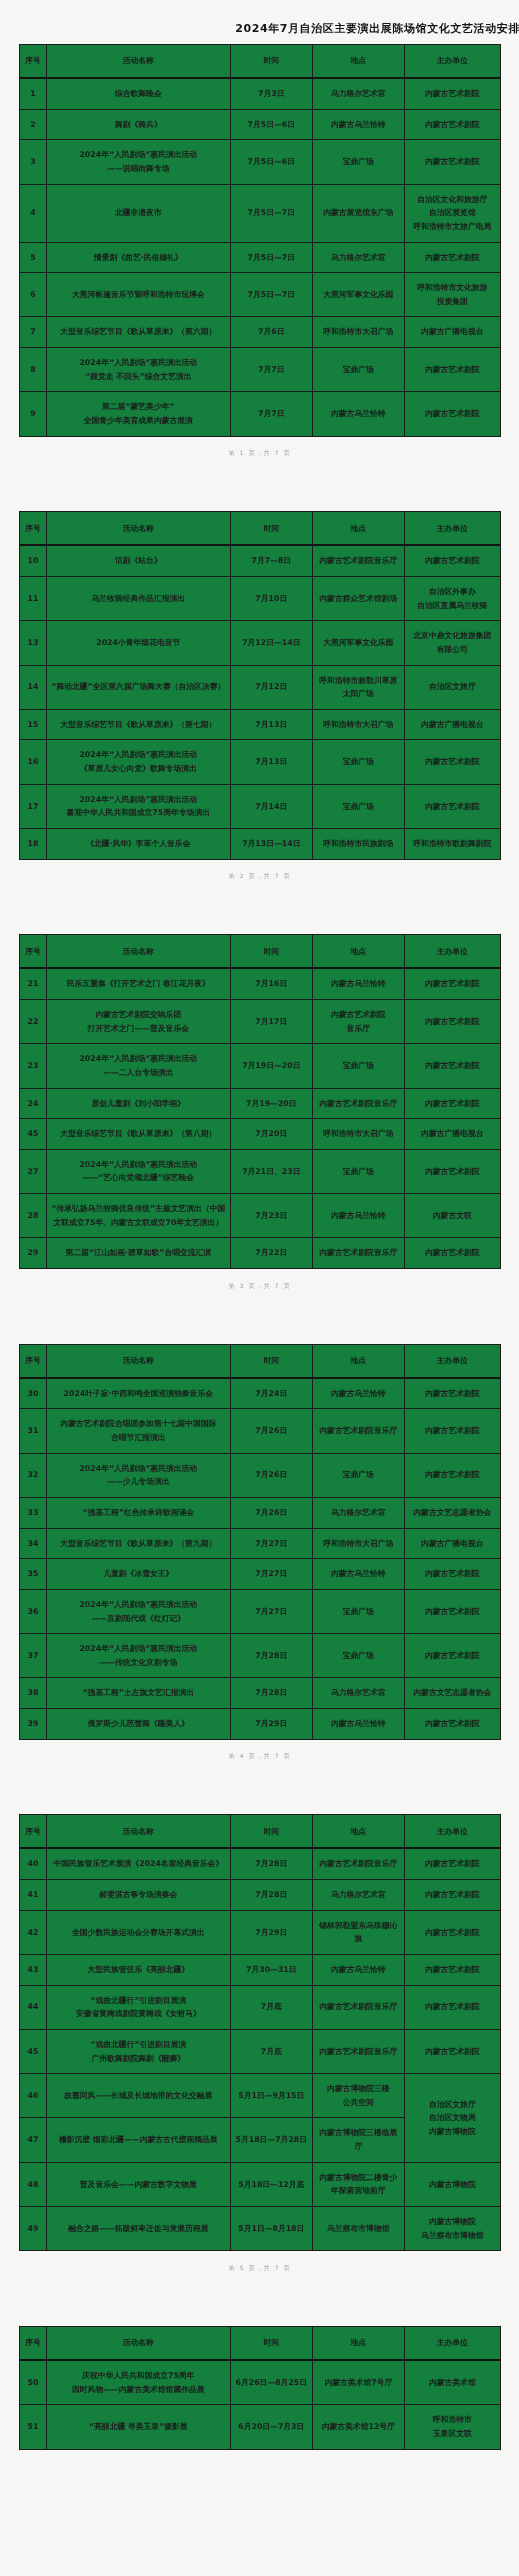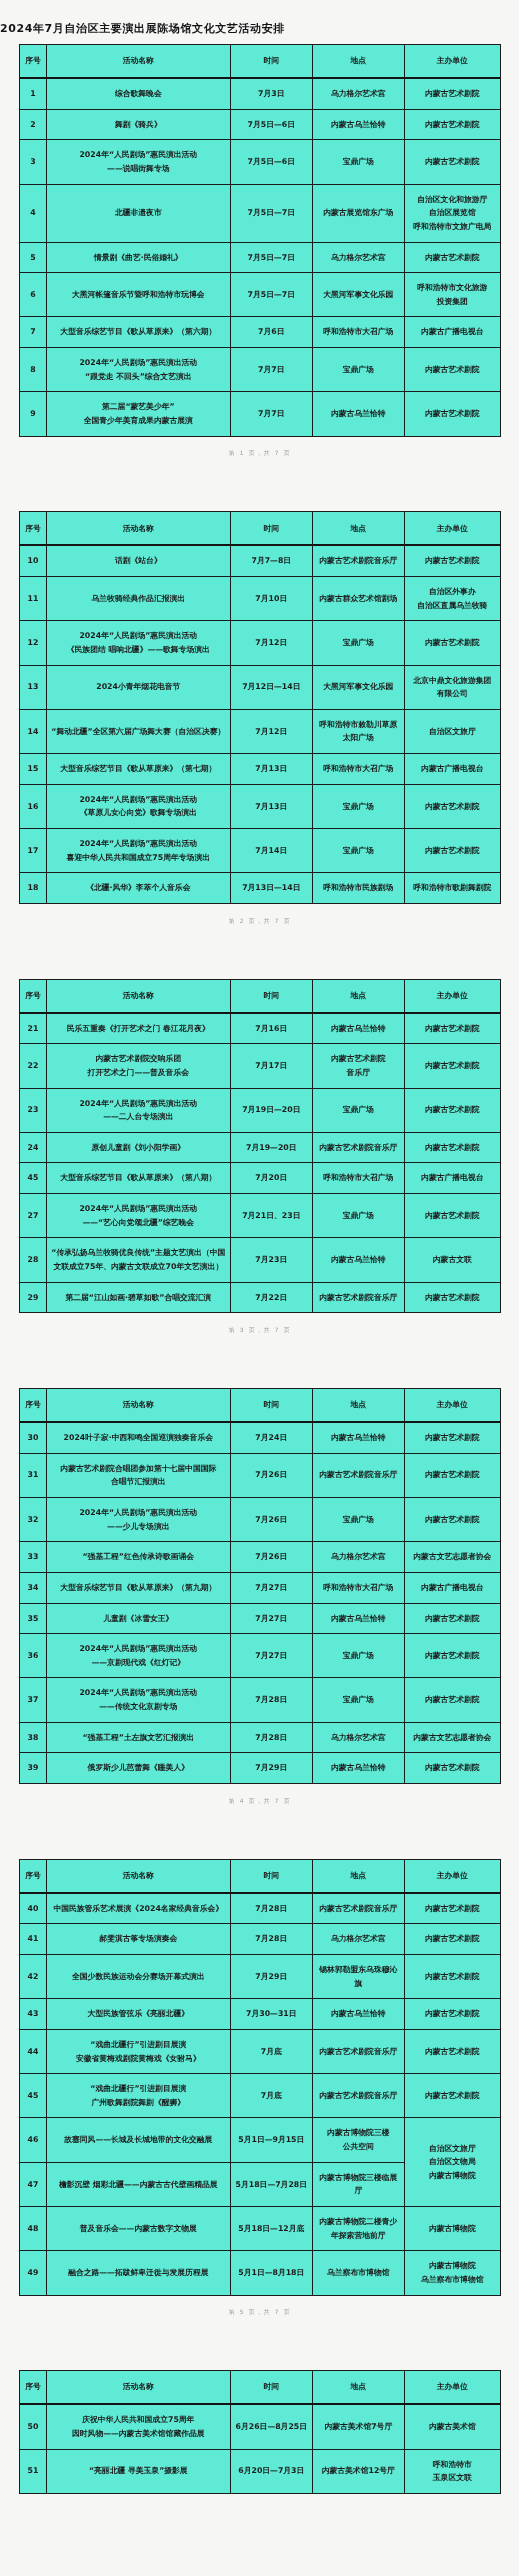--- a/index.html
+++ b/index.html
@@ -10,35 +10,35 @@
     min-height: 2576px;
     font-family: "DejaVu Sans", "Liberation Sans", sans-serif;
     color: #1c1c1c;
   }
   .doc {
     width: 520px;
   }
   .doc-title {
     margin: 0;
     padding: 21px 0 8px 0;
-    text-align: left;
+    text-align: right;
     font-size: 11px;
     font-weight: bold;
     letter-spacing: 0.6px;
     color: #141414;
   }
   .page {
     margin: 0 0 53px 0;
   }
   table.schedule {
     border-collapse: collapse;
     table-layout: fixed;
     width: 481px;
     margin: 0 auto;
-    background: #5eead4;
+    background: #15803d;
     border: 1.7px solid #161616;
   }
   table.schedule th,
   table.schedule td {
     border: 1.2px solid #1b1b1b;
     text-align: center;
     vertical-align: middle;
     font-weight: bold;
     font-size: 7.8px;
     line-height: 1.75;
@@ -186,28 +186,20 @@
             </tr>
             <tr>
               <td>11</td>
               <td>乌兰牧骑经典作品汇报演出</td>
               <td>7月10日</td>
               <td>内蒙古群众艺术馆剧场</td>
               <td>自治区外事办
 自治区直属乌兰牧骑</td>
             </tr>
             <tr>
-              <td>12</td>
-              <td>2024年“人民剧场”惠民演出活动
-《民族团结 唱响北疆》——歌舞专场演出</td>
-              <td>7月12日</td>
-              <td>宝鼎广场</td>
-              <td>内蒙古艺术剧院</td>
-            </tr>
-            <tr>
               <td>13</td>
               <td>2024小青年烟花电音节</td>
               <td>7月12日—14日</td>
               <td>大黑河军事文化乐园</td>
               <td>北京中鼎文化旅游集团
 有限公司</td>
             </tr>
             <tr>
               <td>14</td>
               <td>“舞动北疆”全区第六届广场舞大赛（自治区决赛）</td>

